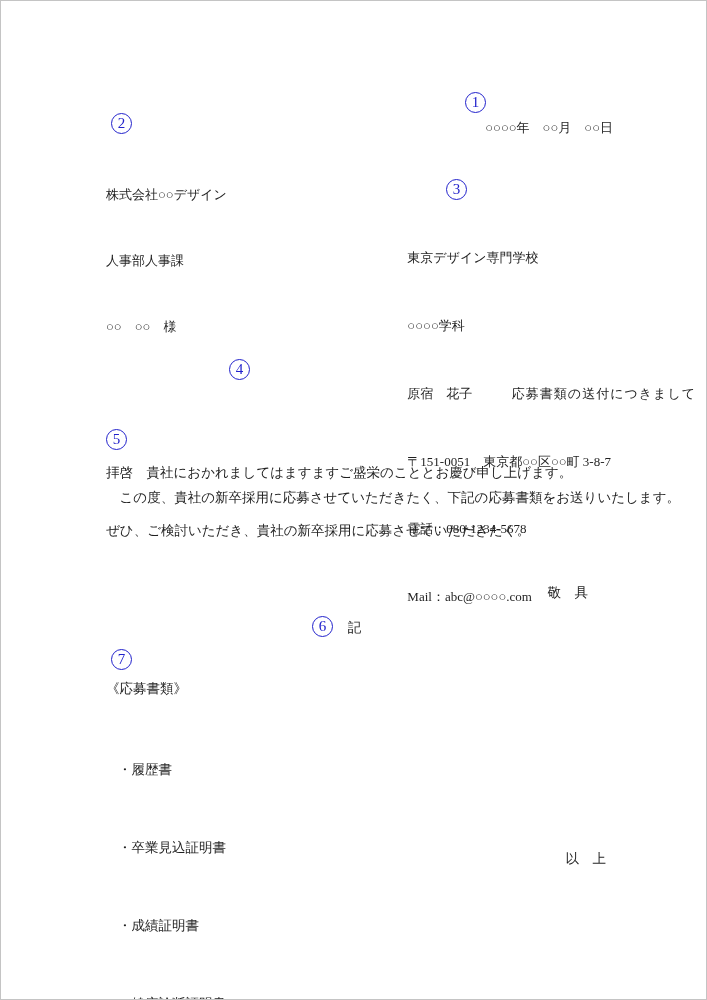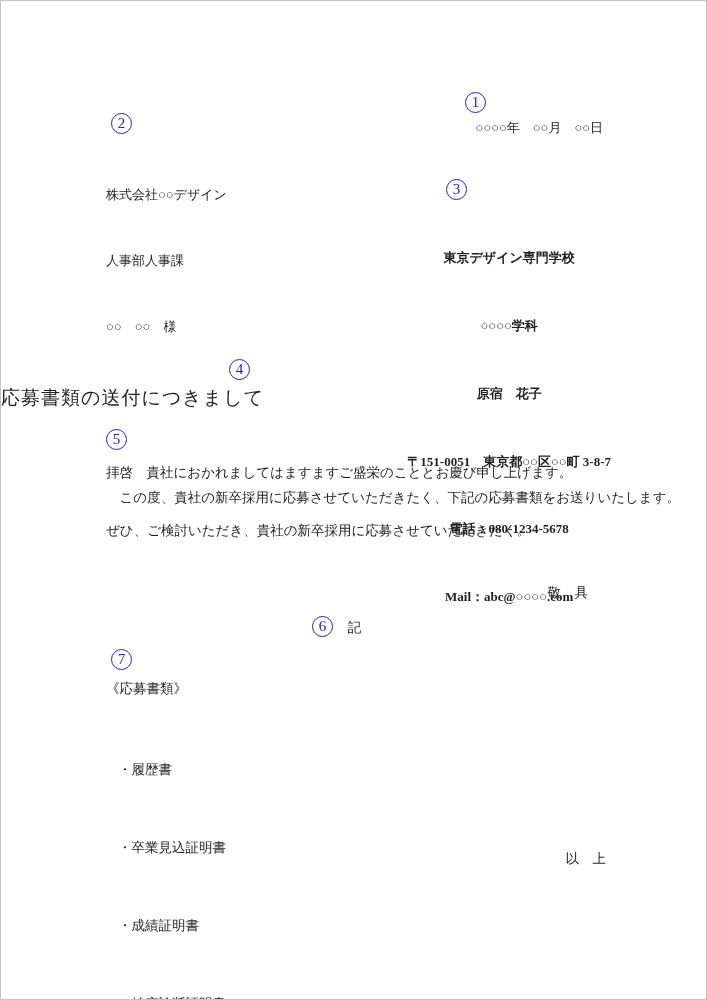--- a/index.html
+++ b/index.html
@@ -38,24 +38,24 @@
     background: transparent;
   }
   #b1 { left: 464px; top: 91px; }
   #b2 { left: 110px; top: 112px; }
   #b3 { left: 445px; top: 178px; }
   #b4 { left: 228px; top: 358px; }
   #b5 { left: 105px; top: 428px; }
   #b6 { left: 311px; top: 615px; }
   #b7 { left: 110px; top: 648px; }
 
-  .date-line   { top: 118px; right: 103px; font-size: 13px; font-family: Liberation Mono, monospace; }
+  .date-line   { top: 118px; right: 93px; font-size: 13px; }
   .recipient   { left: 105px; top: 139px; font-size: 13px; line-height: 22px; }
-  .sender      { right: 95px; top: 201px; font-size: 13px; line-height: 22.6px; text-align: center; font-weight: bold; }
-  .title       { top: 384px; left: 0; width: 695px; text-align: left; font-size: 19px; letter-spacing: 1px; }
+  .sender      { right: 95px; top: 201px; font-size: 13px; line-height: 22.6px; text-align: left; }
+  .title       { top: 384px; left: 0; width: 695px; text-align: right; font-size: 13px; letter-spacing: 1px; }
   .body-line   { left: 105px; font-size: 13.5px; line-height: 19px; }
   #body1 { top: 462px; }
   #body2 { top: 487px; }
   #body3 { top: 520px; }
   #body4 { top: 553px; }
   .closing     { top: 583px; right: 118px; font-size: 13.5px; }
   .record      { top: 618px; left: 0; width: 707px; text-align: center; font-size: 13.5px; }
   .doc-heading { left: 105px; top: 679px; font-size: 13.5px; }
   .doc-list    { left: 117px; top: 704px; font-size: 13.5px; line-height: 26px; }
   .doc-list div { white-space: pre; }

